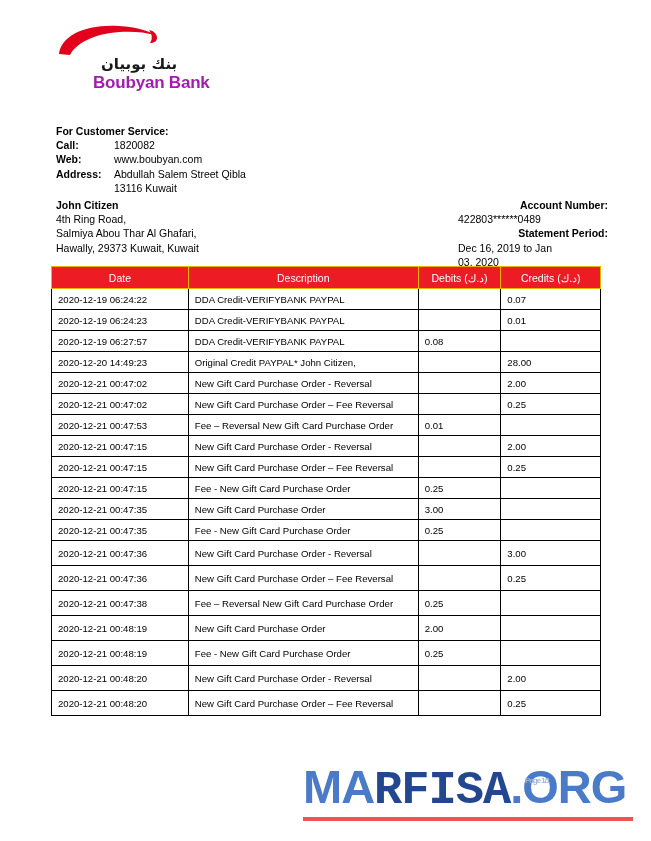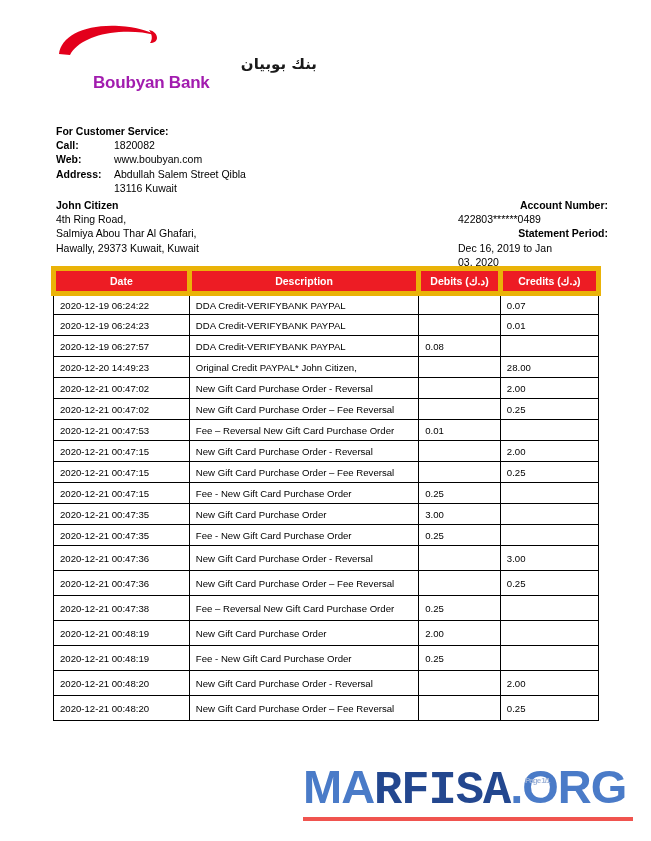--- a/index.html
+++ b/index.html
@@ -23,21 +23,21 @@
     top: 24px;
     width: 260px;
   }
   .logo-swoosh { width: 120px; height: 32px; display: block; }
   .logo-arabic {
     font-family: "DejaVu Sans", sans-serif;
     font-size: 15px;
     font-weight: bold;
     color: #1a1a1a;
     direction: rtl;
-    text-align: right;
+    text-align: left;
     margin-left: 44px;
     line-height: 17px;
     letter-spacing: 1px;
   }
   .logo-latin {
     font-size: 17px;
     font-weight: bold;
     color: #a21caf;
     margin-left: 36px;
     line-height: 20px;
@@ -84,25 +84,25 @@
     position: absolute;
     left: 51px;
     top: 266px;
     width: 550px;
     border-collapse: collapse;
     font-size: 9.6px;
   }
   .txn-table th {
     background: #ED1C24;
     color: #ffffff;
-    font-weight: bold;
+    font-weight: normal;
     font-size: 10.5px;
     text-align: center;
     padding: 4px 2px;
-    border: 5px solid #eab308;
+    border: 1px solid #eab308;
     height: 22px;
   }
   .txn-table td {
     border: 1px solid #000000;
     padding: 3px 6px;
     vertical-align: middle;
     font-size: 9.6px;
     white-space: nowrap;
   }
   .col-date  { width: 137px; }

